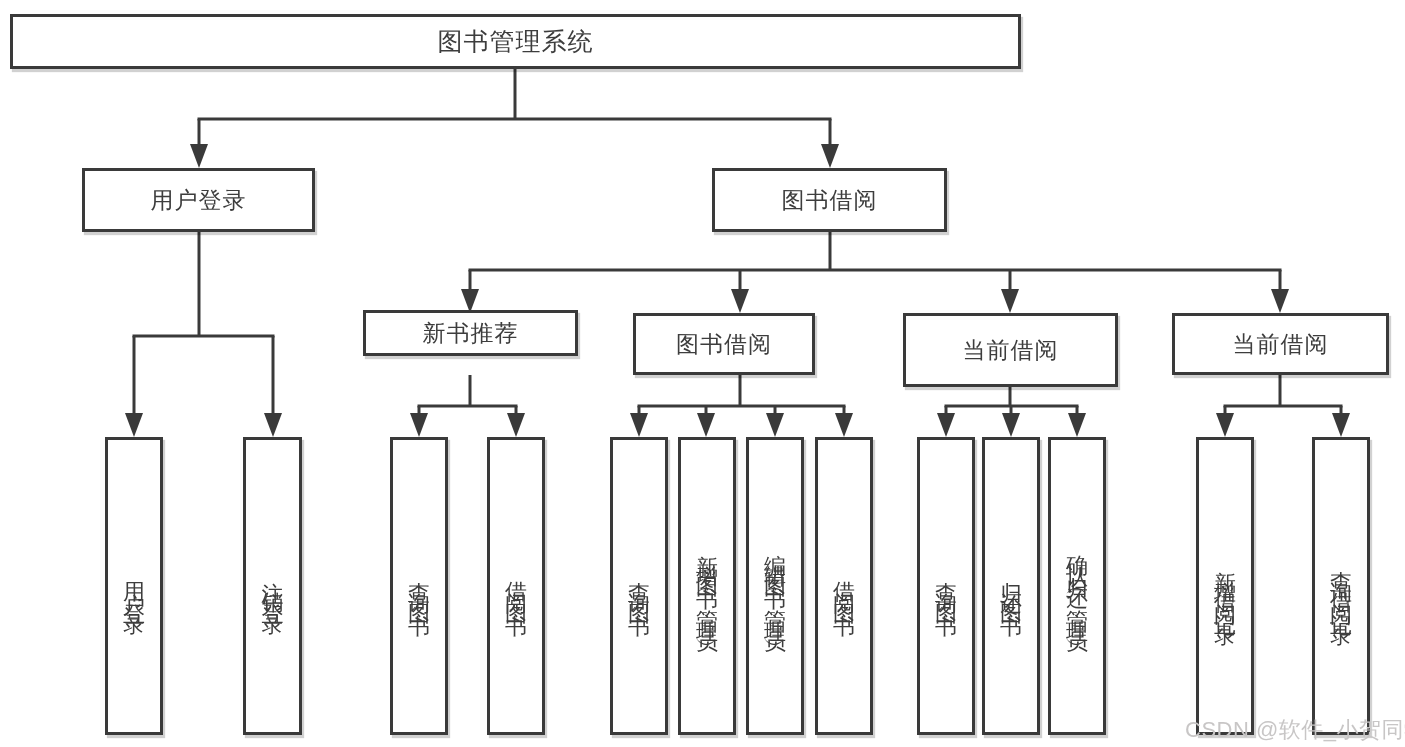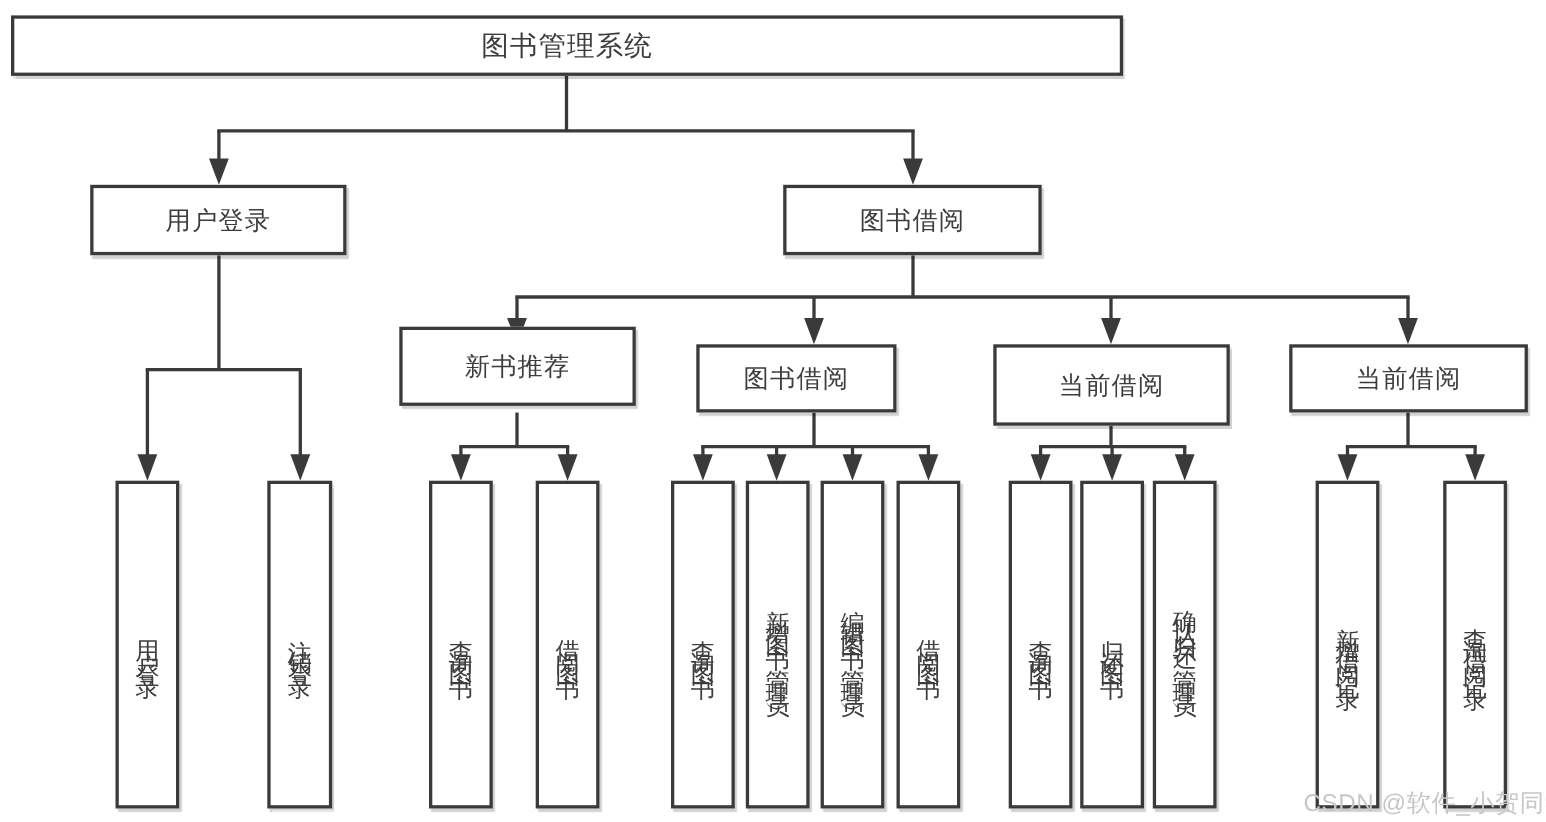--- a/index.html
+++ b/index.html
@@ -90,21 +90,21 @@
     <span>图书管理系统</span>
   </div>
 
   <div class="node h2" style="left:82px;top:168px;width:233px;height:64px">
     <span>用户登录</span>
   </div>
   <div class="node h2" style="left:712px;top:168px;width:235px;height:64px">
     <span>图书借阅</span>
   </div>
 
-  <div class="node h3" style="left:363px;top:297px;width:215px;height:72px">
+  <div class="node h3" style="left:363px;top:310px;width:215px;height:46px">
     <span>新书推荐</span>
   </div>
   <div class="node h3" style="left:633px;top:313px;width:182px;height:62px">
     <span>图书借阅</span>
   </div>
   <div class="node h3" style="left:903px;top:313px;width:215px;height:74px">
     <span>当前借阅</span>
   </div>
   <div class="node h3" style="left:1172px;top:313px;width:217px;height:62px">
     <span>当前借阅</span>

